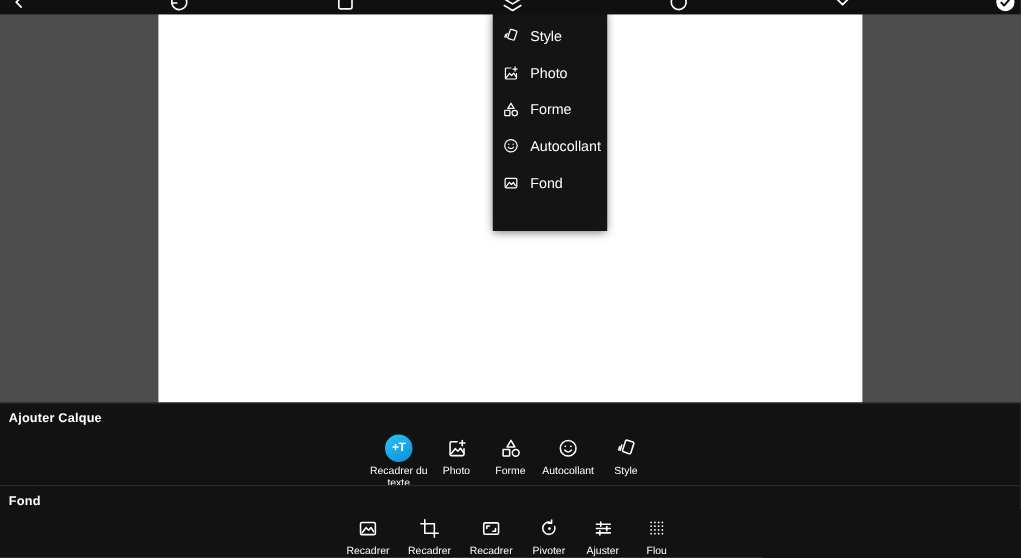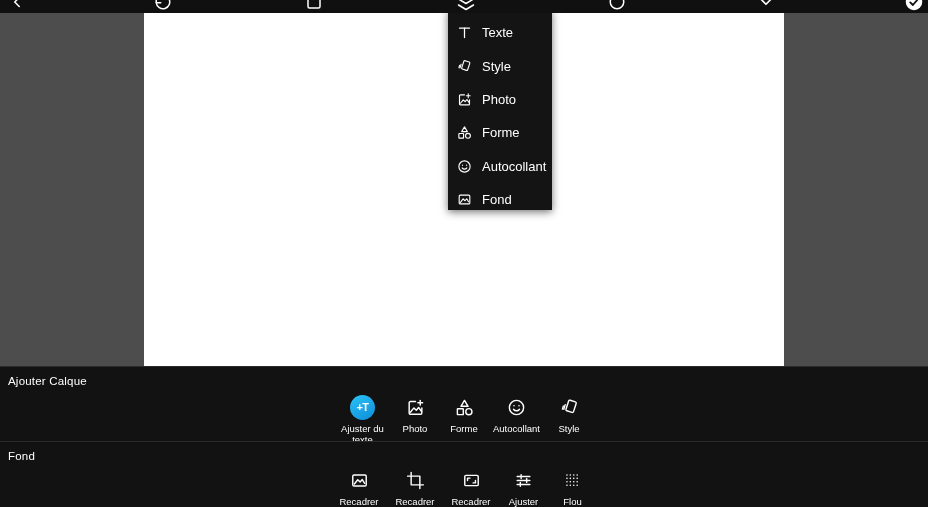--- a/index.html
+++ b/index.html
@@ -69,21 +69,21 @@
     background: #121212;
   }
   .panel-layer { top: 366px; height: 75px; }
   .panel-fond  { top: 441px; height: 66px; }
   .panel-sep {
     position: absolute; left: 0; top: 0; width: 928px; height: 1px;
     background: #2b2b2b;
   }
   .panel-title {
     position: absolute; left: 8px;
-    color: #ffffff; font-size: 11.5px; font-weight: normal;
+    color: #ffffff; font-size: 11.5px; font-weight: bold;
     letter-spacing: 0.2px;
   }
   .panel-layer .panel-title { top: 9px; }
   .panel-fond  .panel-title { top: 9px; }
 
   .tool-row {
     position: absolute; left: 0; width: 928px;
     display: flex; justify-content: center; align-items: flex-start;
   }
   .panel-layer .tool-row { top: 28px; }
@@ -162,29 +162,20 @@
         </svg>
     </div>
   </div>
 
   <div class="stage">
     <div class="canvas-sheet"></div>
   </div>
 
   <div class="menu">
 
-    <div class="menu-item">
-      <span class="mi-icon">
-        <svg viewBox="0 0 24 24" fill="none" stroke="currentColor" stroke-width="2" stroke-linecap="round">
-            <line x1="4" y1="5" x2="20" y2="5"></line>
-            <line x1="12" y1="5" x2="12" y2="20"></line>
-          </svg>
-      </span>
-      <span class="mi-label">Texte</span>
-    </div>
 
     <div class="menu-item">
       <span class="mi-icon">
         <svg viewBox="0 0 24 24" fill="none" stroke="currentColor" stroke-width="1.8" stroke-linecap="round" stroke-linejoin="round">
             <rect x="9" y="3.5" width="10" height="14" rx="1.6" transform="rotate(18 14 10.5)"></rect>
             <path d="M6.6 8.4 4.8 14.2"></path>
             <path d="M4.2 10.2 3.1 14"></path>
           </svg>
       </span>
       <span class="mi-label">Style</span>
@@ -239,21 +230,21 @@
   <div class="panel panel-layer">
     <div class="panel-sep"></div>
     <div class="panel-title">Ajouter Calque</div>
 
     <div class="tool-row">
 
       <div class="tool wide">
         <span class="t-icon">
           <span class="addtext-badge">+T</span>
         </span>
-        <span class="t-label">Ajuster du texte</span>
+        <span class="t-label">Recadrer du texte</span>
       </div>
 
       <div class="tool">
         <span class="t-icon">
           <svg viewBox="0 0 24 24" fill="none" stroke="currentColor" stroke-width="1.8" stroke-linecap="round" stroke-linejoin="round">
               <path d="M20 12.5V19a1.5 1.5 0 0 1-1.5 1.5h-13A1.5 1.5 0 0 1 4 19V6a1.5 1.5 0 0 1 1.5-1.5H12"></path>
               <polyline points="5.5 18 10 12.5 13 15.5 16 12 19.5 17"></polyline>
               <line x1="18" y1="3" x2="18" y2="9"></line>
               <line x1="15" y1="6" x2="21" y2="6"></line>
             </svg>
@@ -328,20 +319,30 @@
         <span class="t-icon">
           <svg viewBox="0 0 24 24" fill="none" stroke="currentColor" stroke-width="1.8" stroke-linecap="round" stroke-linejoin="round">
               <rect x="3.5" y="5.5" width="17" height="13" rx="1.6"></rect>
               <polyline points="7 12 7 9 10 9"></polyline>
               <polyline points="17 12 17 15 14 15"></polyline>
             </svg>
         </span>
         <span class="t-label">Recadrer</span>
       </div>
 
+      <div class="tool">
+        <span class="t-icon">
+          <svg viewBox="0 0 24 24" fill="none" stroke="currentColor" stroke-width="1.8" stroke-linecap="round" stroke-linejoin="round">
+              <path d="M18 9.5A7 7 0 1 1 13.5 5"></path>
+              <polyline points="14.5 2.2 14.5 6 10.8 6"></polyline>
+              <circle cx="12" cy="12" r="1.6" fill="currentColor" stroke="none"></circle>
+            </svg>
+        </span>
+        <span class="t-label">Pivoter</span>
+      </div>
 
 
       <div class="tool">
         <span class="t-icon">
           <svg viewBox="0 0 24 24" fill="none" stroke="currentColor" stroke-width="1.8" stroke-linecap="round">
               <line x1="4" y1="7" x2="20" y2="7"></line>
               <line x1="4" y1="12" x2="20" y2="12"></line>
               <line x1="4" y1="17" x2="20" y2="17"></line>
               <line x1="9" y1="4.6" x2="9" y2="9.4"></line>
               <line x1="16" y1="9.6" x2="16" y2="14.4"></line>

